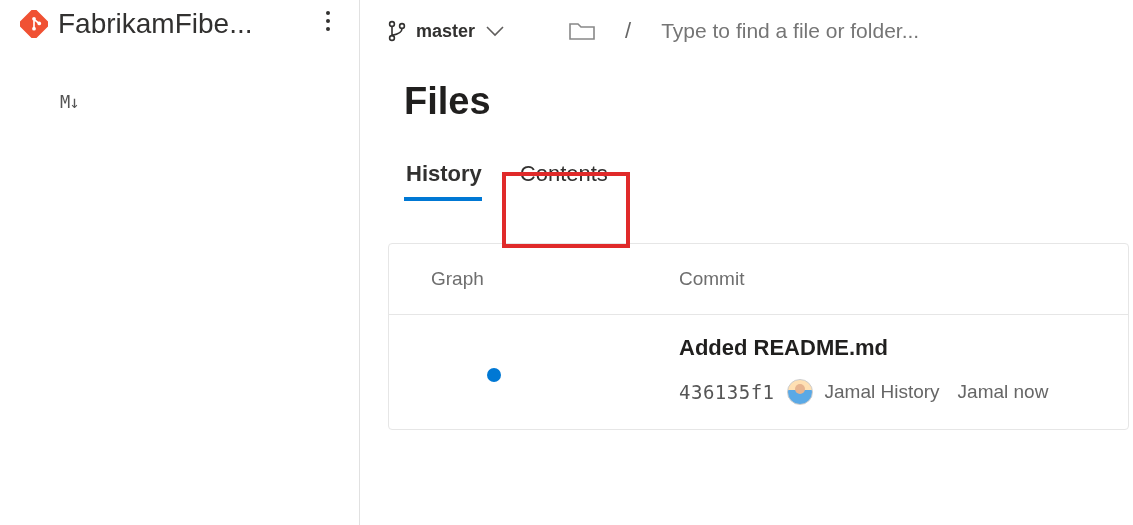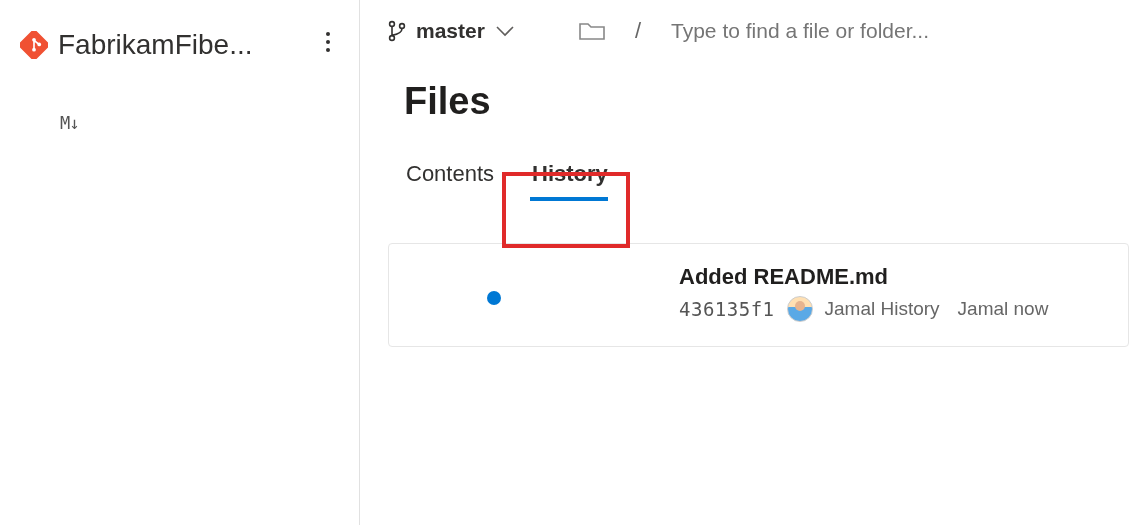--- a/index.html
+++ b/index.html
@@ -8,21 +8,21 @@
     background: #fff;
     width: 1133px;
     height: 525px;
     overflow: hidden;
     display: flex;
     color: #323130;
   }
   .sidebar {
     width: 360px;
     border-right: 1px solid #e1e1e1;
-    padding-top: 27px;
+    padding-top: 6px;
   }
   .repo-header {
     display: flex;
     align-items: center;
     padding: 0 20px 22px 20px;
   }
   .repo-header .git-icon {
     width: 28px; height: 28px;
     margin-right: 10px;
     flex-shrink: 0;
@@ -71,21 +71,21 @@
     gap: 14px;
     padding-bottom: 36px;
   }
   .branch-picker {
     display: flex;
     align-items: center;
     gap: 10px;
     cursor: pointer;
   }
   .branch-label {
-    font-size: 21px;
+    font-size: 18px;
     font-weight: 600;
     color: #323130;
     text-align: center;
   }
   .chevron {
     color: #605e5c;
   }
   .folder-icon { color: #888; margin-left: 50px; }
   .slash { color: #666; font-size: 22px; margin-left: 16px; }
   .finder {
@@ -167,20 +167,21 @@
     font-weight: 600;
     color: #201f1e;
     padding-bottom: 6px;
   }
   .commit-meta {
     display: flex;
     align-items: center;
     gap: 12px;
     font-size: 19px;
     color: #666;
+    margin-top: 12px;
   }
   .commit-hash {
     font-family: Consolas, monospace;
     color: #555;
     letter-spacing: 0.5px;
   }
   .avatar {
     width: 26px; height: 26px;
     border-radius: 50%;
     background: linear-gradient(#ffe0b3 40%, #5aa9e6 40%);
@@ -243,27 +244,31 @@
     <svg class="folder-icon" width="26" height="20" viewBox="0 0 26 20">
       <path d="M1 3 h8 l3 3 h13 v12 H1 z" fill="none" stroke="#888" stroke-width="1.6"></path>
     </svg>
     <span class="slash">/</span>
     <input class="finder" placeholder="Type to find a file or folder..." style="">
   </div>
 
   <div class="page-title">Files</div>
 
   <div class="tabs">
+    <div class="tab active">History</div>
     <div class="tab">Contents</div>
-    <div class="tab active">History</div>
   </div>
 
   <div class="highlight"></div>
 
   <div class="history-table">
+    <div class="ht-header">
+      <div class="col-graph">Graph</div>
+      <div class="col-commit">Commit</div>
+    </div>
     <div class="ht-row">
       <div class="col-graph">
         <div class="graph-dot"></div>
       </div>
       <div class="col-commit">
         <div class="commit-title">Added README.md</div>
         <div class="commit-meta">
           <span class="commit-hash">436135f1</span>
           <span class="avatar"></span>
           <span>Jamal History</span>

